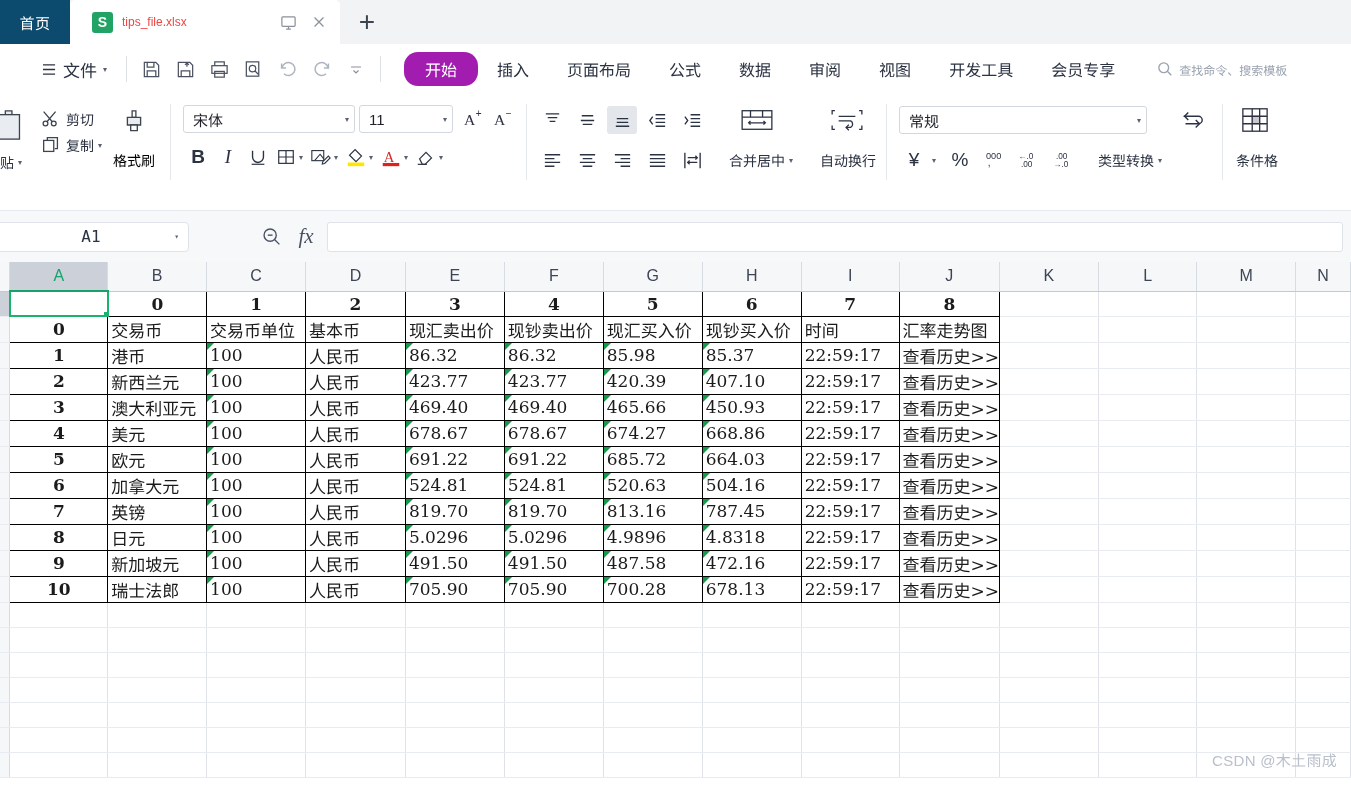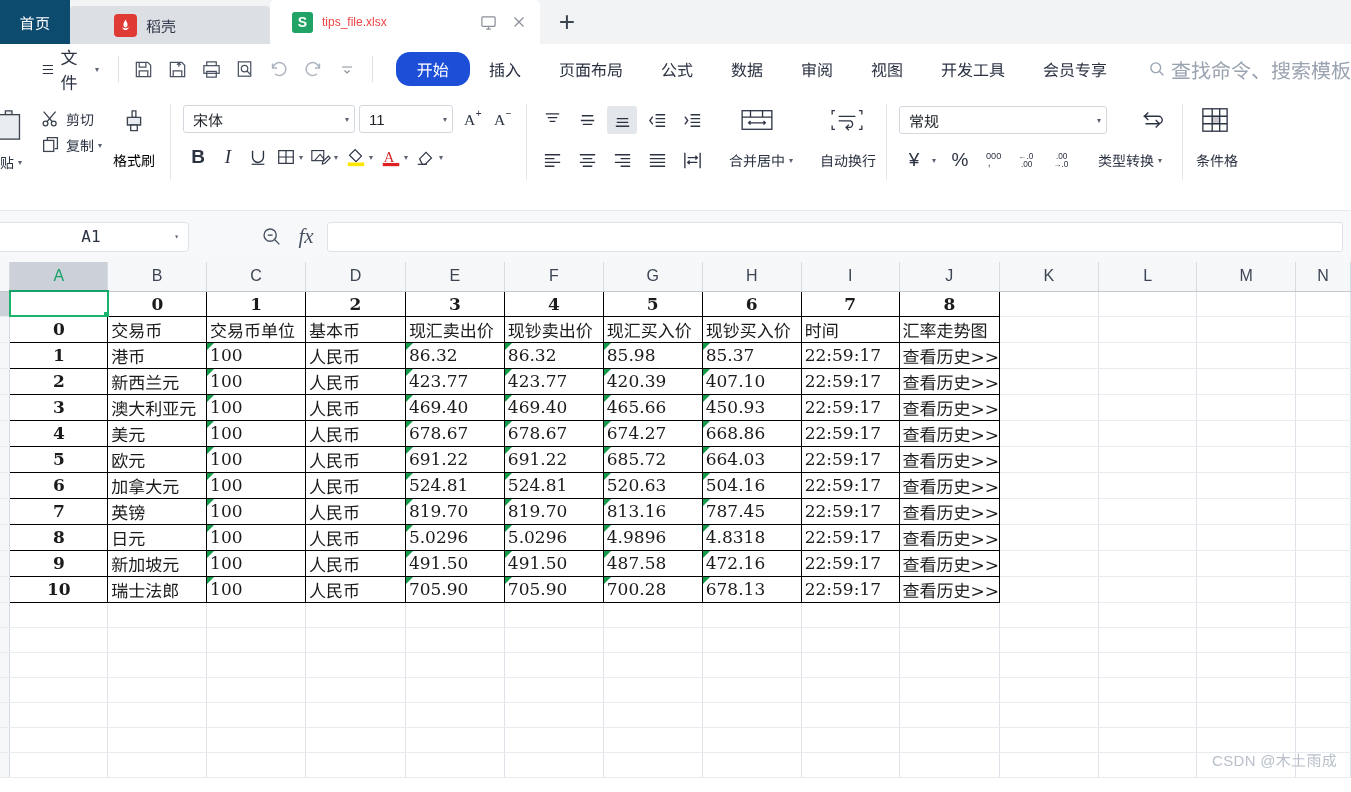--- a/index.html
+++ b/index.html
@@ -73,26 +73,26 @@
   .qa-icons { display: flex; align-items: center; gap: 3px; }
   .qa-btn {
     width: 31px; height: 31px; display: flex; align-items: center;
     justify-content: center; color: #4a5262;
   }
   .ribbon-tabs { display: flex; align-items: center; gap: 0; margin-left: 14px; }
   .rtab {
     font-size: 16px; color: #2b3242; padding: 5px 19px; white-space: nowrap;
   }
   .rtab.active {
-    background: #1d4ed8; color: #ffffff; border-radius: 14px;
+    background: #a21caf; color: #ffffff; border-radius: 14px;
     padding: 5px 21px; font-weight: 500;
   }
   .search-box {
     display: flex; align-items: center; gap: 5px; margin-left: 22px;
-    color: #9aa3b0; font-size: 20px; white-space: nowrap;
+    color: #9aa3b0; font-size: 12px; white-space: nowrap;
   }
 
   
   .ribbon {
     position: absolute; left: 0; top: 95px; width: 1351px; height: 100px;
     background: #ffffff; display: flex; align-items: flex-start;
     padding-top: 5px;
   }
   .rgroup { display: flex; align-items: flex-start; height: 86px; padding: 0 7px; }
   .rdiv { width: 1px; height: 76px; background: #e4e7ec; margin-top: 4px; }
@@ -101,21 +101,21 @@
   .caret { font-size: 8px; color: #5a6172; }
   .icon-sq { display: flex; align-items: center; justify-content: center; }
 
   .font-name-box, .font-size-box, .numfmt-box {
     border: 1px solid #d3d7de; border-radius: 3px; background: #fff;
     height: 28px; display: flex; align-items: center; padding: 0 5px 0 9px;
     font-size: 15px; color: #1f2329;
   }
   .font-name-box { width: 172px; justify-content: space-between; }
   .font-size-box { width: 94px; justify-content: space-between; margin-left: 4px; }
-  .numfmt-box { width: 208px; justify-content: space-between; }
+  .numfmt-box { width: 248px; justify-content: space-between; }
 
   .fbtn {
     width: 30px; height: 30px; display: flex; align-items: center;
     justify-content: center; color: #2b3242; font-size: 17px;
   }
   .fbtn.bold { font-weight: bold; font-size: 19px; }
   .fbtn.ital { font-style: italic; font-size: 19px; font-family: "Liberation Serif", serif; }
   .align-btn {
     width: 30px; height: 28px; display: flex; align-items: center;
     justify-content: center; border-radius: 3px;
@@ -204,29 +204,20 @@
   svg { display: block; }
 </style>
 </head>
 <body>
 
 <div id="app">
 
   <div class="titlebar">
     <div class="home-tab">
       <span>首页</span>
-    </div>
-    <div class="dao-tab">
-      <span class="dao-logo">
-        <svg width="15" height="15" viewBox="0 0 16 16">
-            <path d="M8 1.6c-.6 2-2.2 3-2.2 5.3 0 1.9 1 3.1 2.2 3.1s2.2-1.2 2.2-3.1C10.2 4.6 8.6 3.6 8 1.6z" fill="#fff"></path>
-            <path d="M4.4 9.2c.5 2.2 1.9 3.6 3.6 3.6s3.1-1.4 3.6-3.6c-1 1.2-2.2 1.8-3.6 1.8s-2.6-.6-3.6-1.8z" fill="#fff"></path>
-          </svg>
-      </span>
-      <span>稻壳</span>
     </div>
     <div class="file-tab">
       <span class="xls-logo">S</span>
       <span class="file-name">tips_file.xlsx</span>
       <span class="grow"></span>
       <span class="tab-icon">
         <svg width="17" height="17" viewBox="0 0 18 18" fill="none" stroke="#8a9099" stroke-width="1.3">
           <rect x="2" y="3" width="14" height="10" rx="1"></rect>
             <path d="M9 13v3M6.5 16h5"></path>
         </svg>

